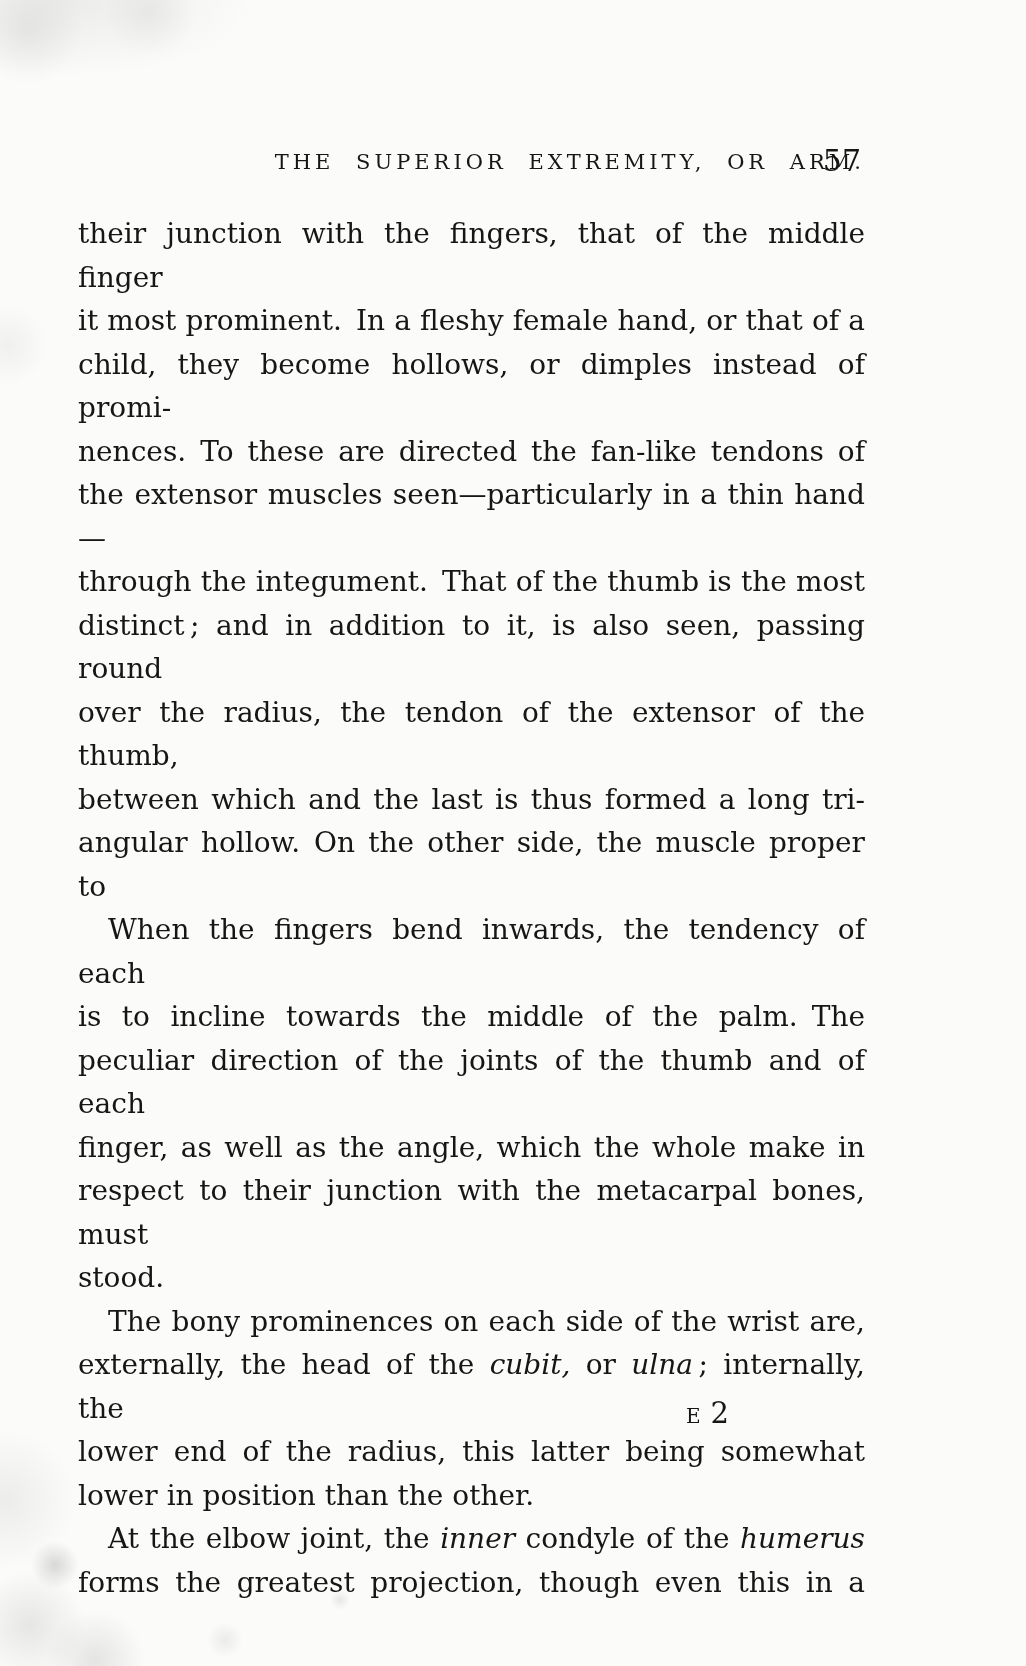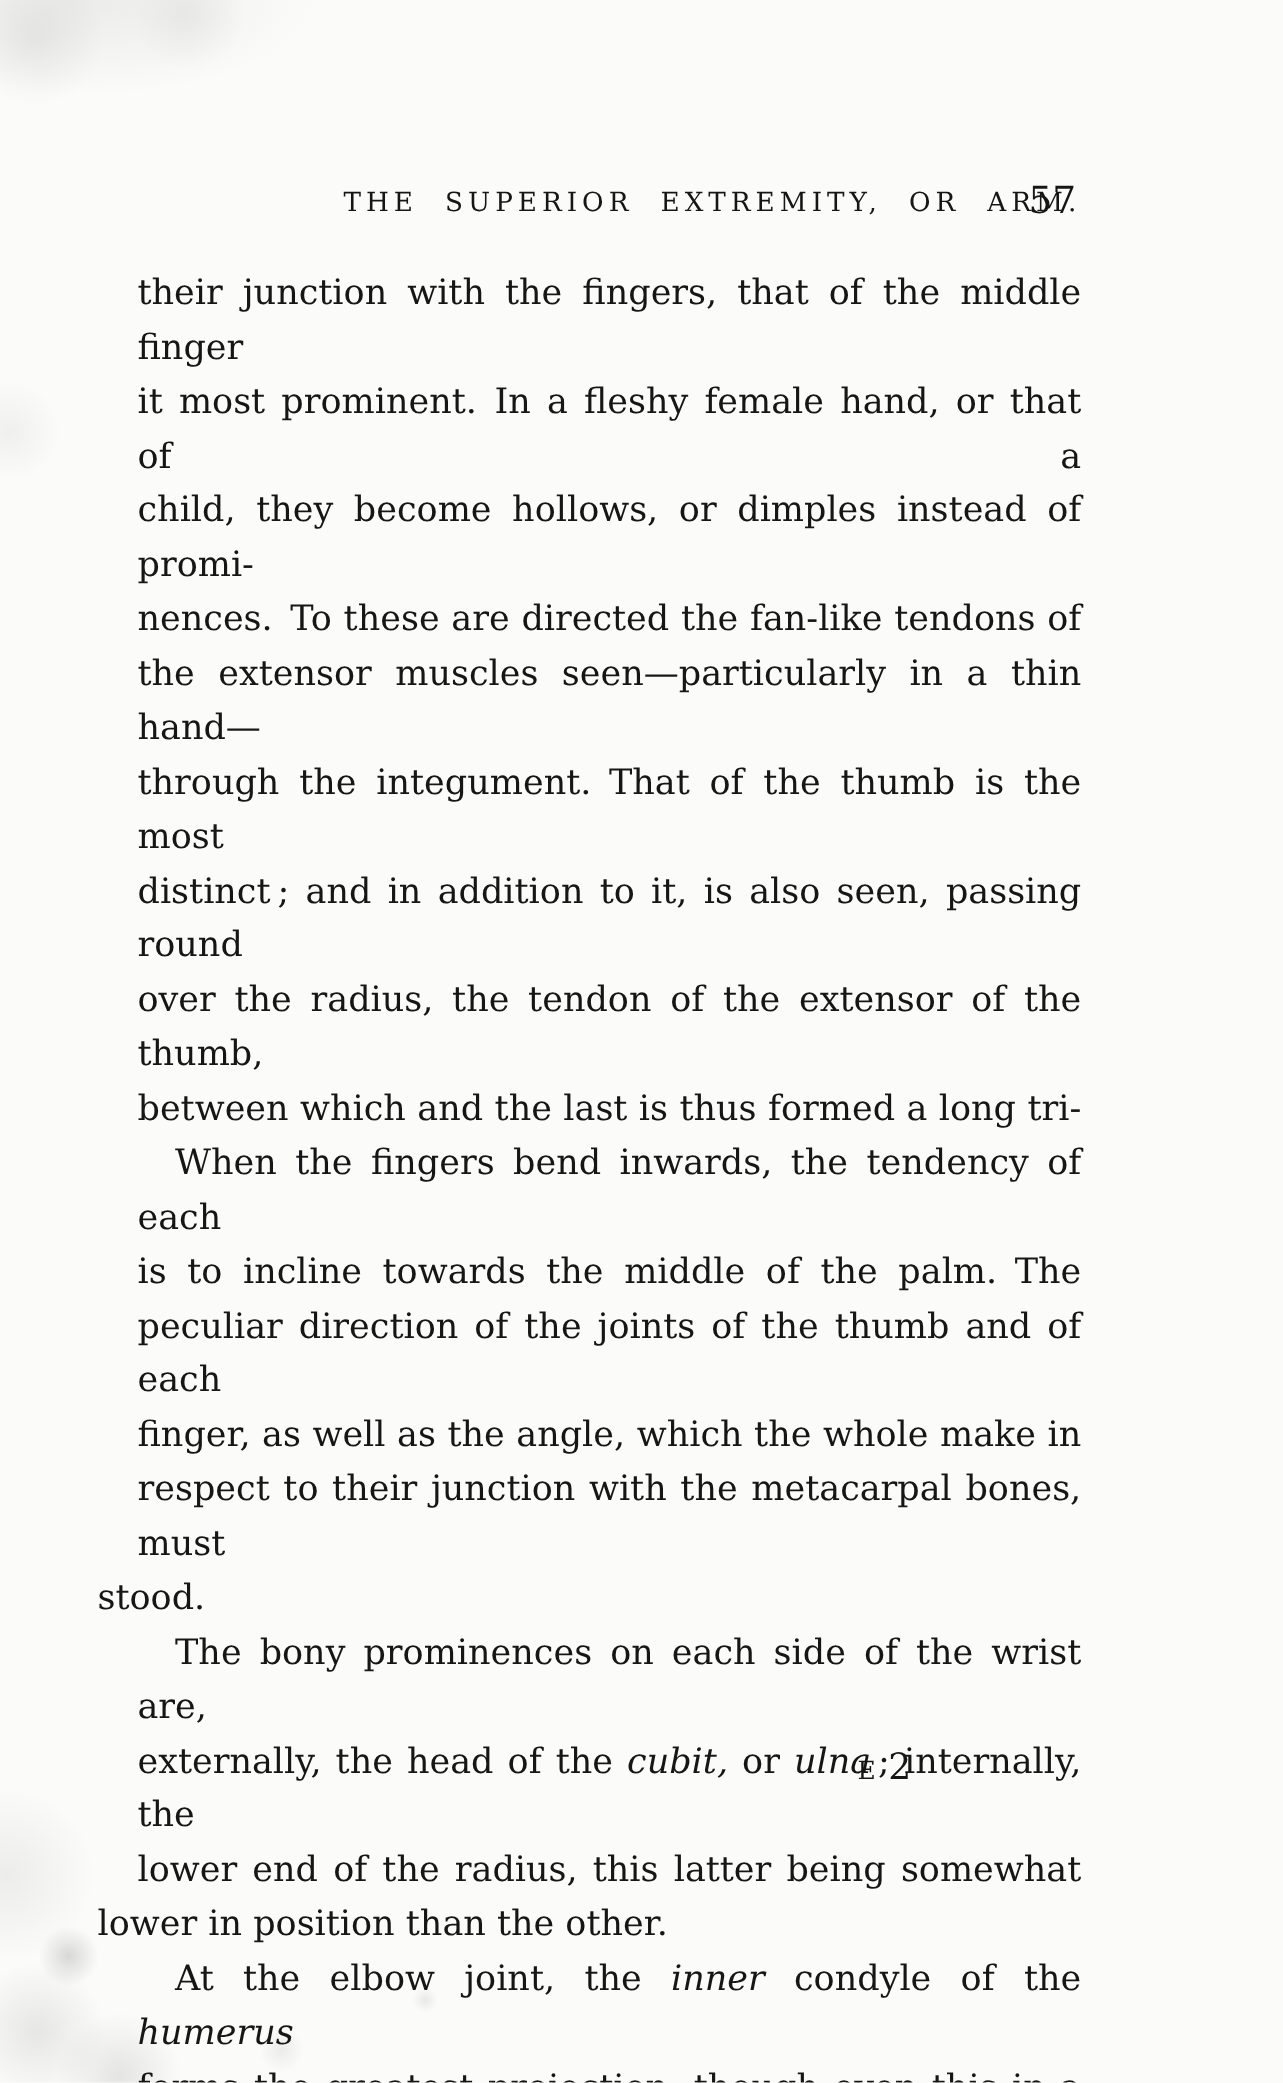--- a/index.html
+++ b/index.html
@@ -50,21 +50,20 @@
     top: 212px;
     width: 787px;
     font-size: 28px;
     line-height: 43.5px;
   }
   .line { white-space: normal; }
   .line.justify {
     text-align: justify;
     text-align-last: justify;
     text-justify: inter-word;
-    margin-left: 32px;
   }
   .line.indent { text-indent: 30px; }
   .italic { font-style: italic; }
   .signature {
     position: absolute;
     left: 686px;
     top: 1396px;
     text-align: right;
   }
   .sig-letter {
@@ -87,20 +86,21 @@
   <div class="body-text">
       <div class="line justify"><span>their junction with the fingers, that of the middle finger</span></div>
       <div class="line justify"><span>it most prominent. In a fleshy female hand, or that of a</span></div>
       <div class="line justify"><span>child, they become hollows, or dimples instead of promi-</span></div>
       <div class="line justify"><span>nences. To these are directed the fan-like tendons of</span></div>
       <div class="line justify"><span>the extensor muscles seen—particularly in a thin hand—</span></div>
       <div class="line justify"><span>through the integument. That of the thumb is the most</span></div>
       <div class="line justify"><span>distinct ; and in addition to it, is also seen, passing round</span></div>
       <div class="line justify"><span>over the radius, the tendon of the extensor of the thumb,</span></div>
       <div class="line justify"><span>between which and the last is thus formed a long tri-</span></div>
+      <div class="line justify"><span>angular hollow. On the other side, the muscle proper to</span></div>
       <div class="line justify indent"><span>When the fingers bend inwards, the tendency of each</span></div>
       <div class="line justify"><span>is to incline towards the middle of the palm. The</span></div>
       <div class="line justify"><span>peculiar direction of the joints of the thumb and of each</span></div>
       <div class="line justify"><span>finger, as well as the angle, which the whole make in</span></div>
       <div class="line justify"><span>respect to their junction with the metacarpal bones, must</span></div>
       <div class="line"><span>stood.</span></div>
       <div class="line justify indent"><span>The bony prominences on each side of the wrist are,</span></div>
       <div class="line justify"><span>externally, the head of the </span><span class="italic">cubit,</span><span> or </span><span class="italic">ulna</span><span> ; internally, the</span></div>
       <div class="line justify"><span>lower end of the radius, this latter being somewhat</span></div>
       <div class="line"><span>lower in position than the other.</span></div>

